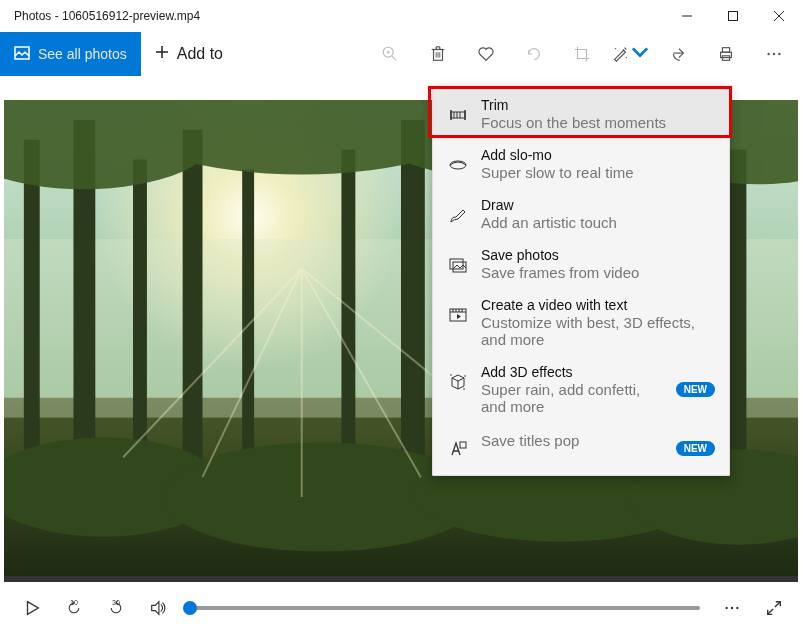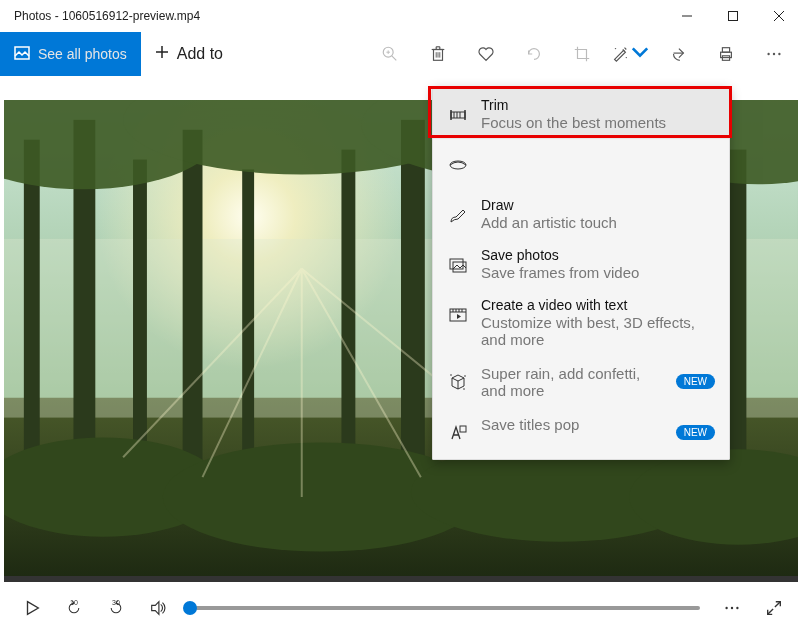--- a/index.html
+++ b/index.html
@@ -23,21 +23,21 @@
   .content { position: absolute; left: 4px; right: 4px; top: 100px; bottom: 52px; background: #333; overflow: hidden; }
   .forest { position: absolute; inset:0; }
 
   .menu { position: absolute; left: 432px; top: 86px; width: 298px; background: #f5f5f5; box-shadow: 0 4px 12px rgba(0,0,0,0.3); border: 1px solid #ddd; border-radius: 1px; padding: 2px 0; }
   .menu-item { display: flex; align-items: flex-start; gap: 12px; padding: 8px 14px 8px 14px; position: relative; }
   .menu-item.hover { background: #e8e8e8; }
   .menu-item .mi-icon { width: 22px; height: 32px; display: flex; align-items: center; justify-content: center; color: #333; flex-shrink: 0; margin-top: 2px;}
   .menu-item .mi-text { flex: 1; }
   .menu-item .mi-title { font-size: 14px; color: #111; }
   .menu-item .mi-sub { font-size: 15px; color: #777; margin-top: 1px; }
-  .badge { background: #0078d7; color: #fff; font-size: 10px; font-weight: 400; padding: 2px 8px; border-radius: 9px; align-self: center; }
+  .badge { background: #0078d7; color: #fff; font-size: 10px; font-weight: 700; padding: 2px 8px; border-radius: 9px; align-self: center; }
   .highlight-box { position: absolute; border: 3px solid #e80000; pointer-events: none; left: 428px; top: 86px; width: 304px; height: 52px; }
 
   .playbar { position: absolute; bottom: 0; left: 0; right: 0; height: 52px; display: flex; align-items: center; padding: 0 10px 0 14px; gap: 6px; }
   .play-icon { width: 36px; height: 40px; display: flex; align-items: center; justify-content: center; color: #333; }
   .play-icon svg { width: 18px; height: 18px; }
   .play-icon.small svg { width: 16px; height: 16px; }
   .seek { flex: 1; height: 4px; background: #999; border-radius: 2px; position: relative; margin: 0 8px; }
   .seek-thumb { position: absolute; left: 0%; top: 50%; width: 14px; height: 14px; background: #0078d7; border-radius: 50%; transform: translate(-50%,-50%); }
   .skiplabel { font-size: 7px; position: absolute; top: 11px; left: 0; right: 0; text-align: center; color:#333;}
 </style>
@@ -232,20 +232,24 @@
         <div class="mi-sub">Focus on the best moments</div>
       </div>
   </div>
   <div class="menu-item">
     <div class="mi-icon">
         <svg width="20" height="20" viewBox="0 0 20 20">
           <ellipse cx="10" cy="10" rx="8" ry="4" fill="none" stroke="currentColor"></ellipse>
           <path d="M2 10 Q10 4 18 10" fill="none" stroke="currentColor"></path>
         </svg>
       </div>
+    <div class="mi-text">
+        <div class="mi-title">Add slo-mo</div>
+        <div class="mi-sub">Super slow to real time</div>
+      </div>
   </div>
   <div class="menu-item">
     <div class="mi-icon">
         <svg width="20" height="20" viewBox="0 0 20 20">
           <path d="M3 17 Q3 12 8 12 L15 5 L17 7 L10 14 Q6 14 3 17 Z" fill="none" stroke="currentColor"></path>
         </svg>
       </div>
     <div class="mi-text">
         <div class="mi-title">Draw</div>
         <div class="mi-sub">Add an artistic touch</div>
@@ -286,20 +290,21 @@
         <svg width="20" height="20" viewBox="0 0 20 20">
           <polygon points="10,3 16,6 16,14 10,17 4,14 4,6" fill="none" stroke="currentColor"></polygon>
           <polyline points="4,6 10,9 16,6" fill="none" stroke="currentColor"></polyline>
           <line x1="10" y1="9" x2="10" y2="17" stroke="currentColor"></line>
           <circle cx="3" cy="3" r="0.8" fill="currentColor"></circle>
           <circle cx="17" cy="4" r="0.8" fill="currentColor"></circle>
           <circle cx="16" cy="17" r="0.8" fill="currentColor"></circle>
         </svg>
       </div>
     <div class="mi-text">
+        <div class="mi-title">Add 3D effects</div>
         <div class="mi-sub">Super rain, add confetti, and more</div>
       </div>
     <div class="badge">NEW</div>
   </div>
   <div class="menu-item">
     <div class="mi-icon">
         <svg width="20" height="20" viewBox="0 0 20 20">
           <path d="M4 16 L8 4 L12 16 M5.5 12 L10.5 12" fill="none" stroke="currentColor" stroke-width="1.3"></path>
           <rect x="12" y="3" width="6" height="6" fill="none" stroke="currentColor"></rect>
         </svg>

